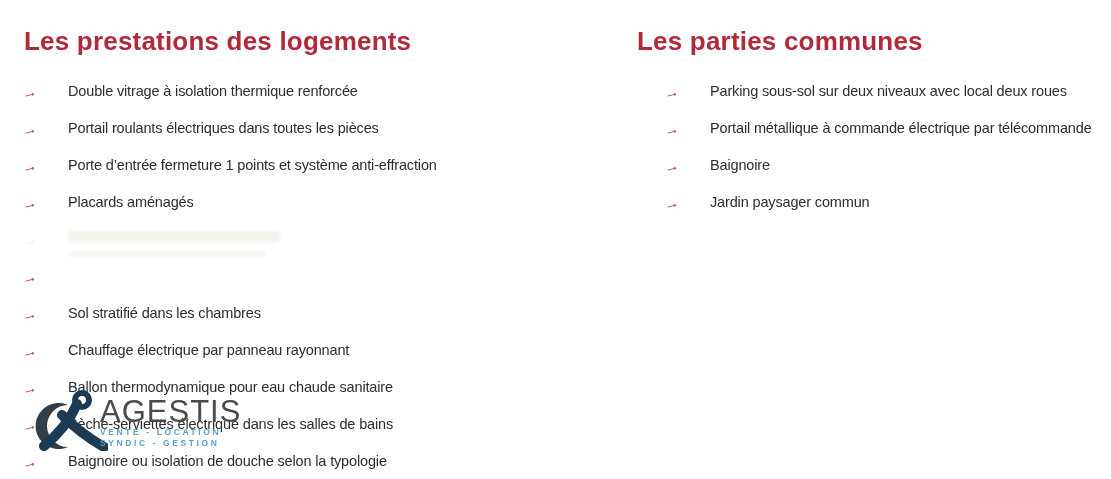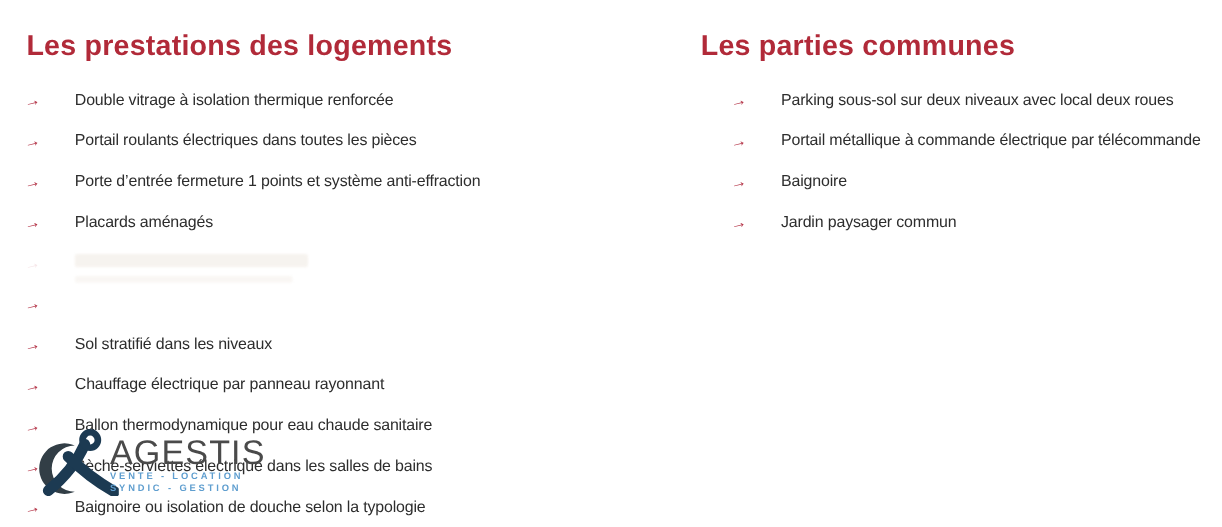--- a/index.html
+++ b/index.html
@@ -131,21 +131,21 @@
       <span class="ghost-lines">
         <span class="gl1"></span>
         <span class="gl2"></span>
       </span>
     </li>
     <li class="feature-item">
       <span class="arrow">→</span>
     </li>
     <li class="feature-item">
       <span class="arrow">→</span>
-      <span class="label">Sol stratifié dans les niveaux</span>
+      <span class="label">Sol stratifié dans les chambres</span>
     </li>
     <li class="feature-item">
       <span class="arrow">→</span>
       <span class="label">Chauffage électrique par panneau rayonnant</span>
     </li>
     <li class="feature-item">
       <span class="arrow">→</span>
       <span class="label">Ballon thermodynamique pour eau chaude sanitaire</span>
     </li>
     <li class="feature-item">

